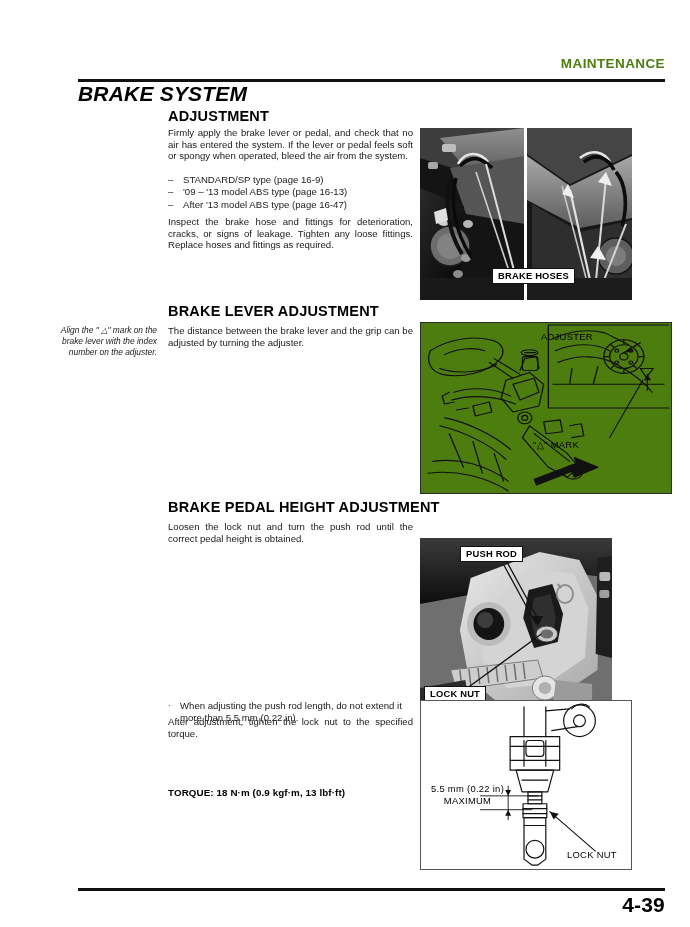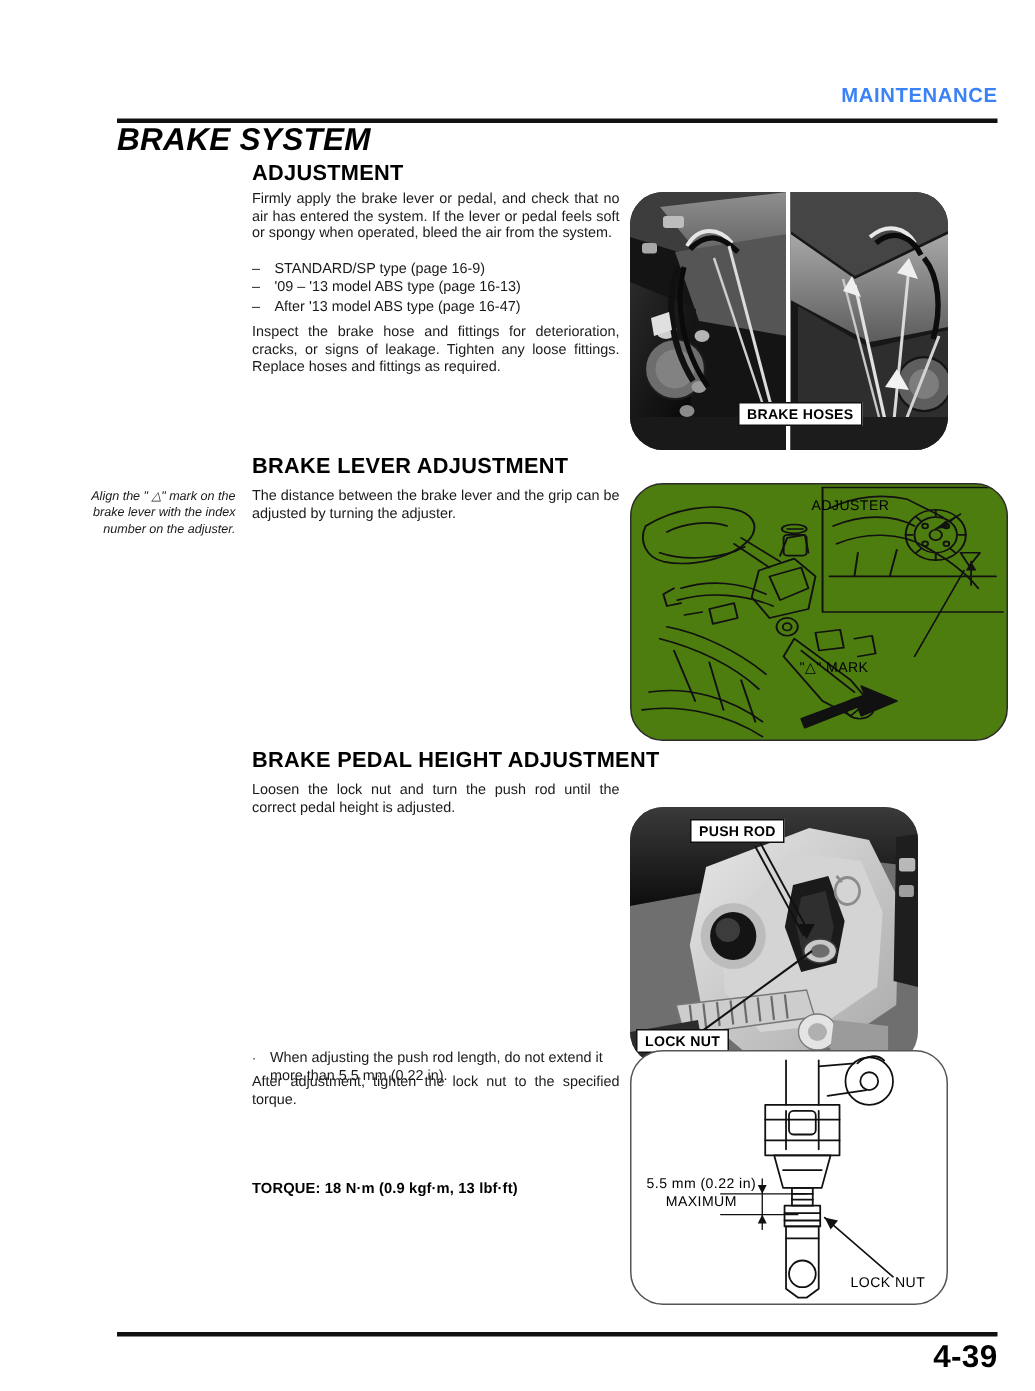--- a/index.html
+++ b/index.html
@@ -17,21 +17,21 @@
   }
 
   
   .header-chapter {
     position: absolute;
     top: 56px;
     right: 25px;
     font-size: 13.5px;
     font-weight: bold;
     letter-spacing: 0.4px;
-    color: #3b82f6;
+    color: #4d7c0f;
   }
   .header-rule {
     position: absolute;
     top: 79px;
     left: 78px;
     width: 587px;
     height: 3px;
     background: #111111;
   }
 
@@ -118,21 +118,20 @@
     font-style: italic;
     text-align: right;
     color: #1a1a1a;
   }
 
   
   .figure {
     position: absolute;
     box-sizing: border-box;
     overflow: hidden;
-    border-radius: 22px;
   }
   #fig-brake-hoses { left: 420px; top: 128px; width: 212px; height: 172px; }
   #fig-lever       { left: 420px; top: 322px; width: 252px; height: 172px; border: 1px solid #2b2b2b; background: #4d7c0f; }
   #fig-pushrod     { left: 420px; top: 538px; width: 192px; height: 172px; }
   #fig-locknut     { left: 420px; top: 700px; width: 212px; height: 170px; border: 1px solid #555555; background: #ffffff; text-align: center; }
 
   .figure svg { display: block; width: 100%; height: 100%; }
 
   
   .callout {
@@ -348,21 +347,21 @@
 
       <path d="M96 158 L132 142 L130 136 L150 146 L130 156 L128 150 L98 164 Z" fill="#111111" stroke="#111111"></path>
     </g>
   </svg>
   <div class="plainlabel" style="left:120px; top:8px;">ADJUSTER</div>
   <div class="plainlabel" style="left:112px; top:116px;">"△" MARK</div>
 </div>
 
 <div class="section-title" id="title-pedal">BRAKE PEDAL HEIGHT ADJUSTMENT</div>
 
-<div class="body-text" id="para-pedal">Loosen the lock nut and turn the push rod until the correct pedal height is adjusted.</div>
+<div class="body-text" id="para-pedal">Loosen the lock nut and turn the push rod until the correct pedal height is obtained.</div>
 
 <div class="figure" id="fig-pushrod">
   <svg viewBox="0 0 212 172" preserveAspectRatio="none">
     <defs>
       <linearGradient id="gFrame" x1="0" y1="0" x2="1" y2="1">
         <stop offset="0%" stop-color="#e8e8e8"></stop>
           <stop offset="100%" stop-color="#a9a9a9"></stop>
       </linearGradient>
       <linearGradient id="gDark" x1="0" y1="0" x2="0" y2="1">
         <stop offset="0%" stop-color="#3a3a3a"></stop>

